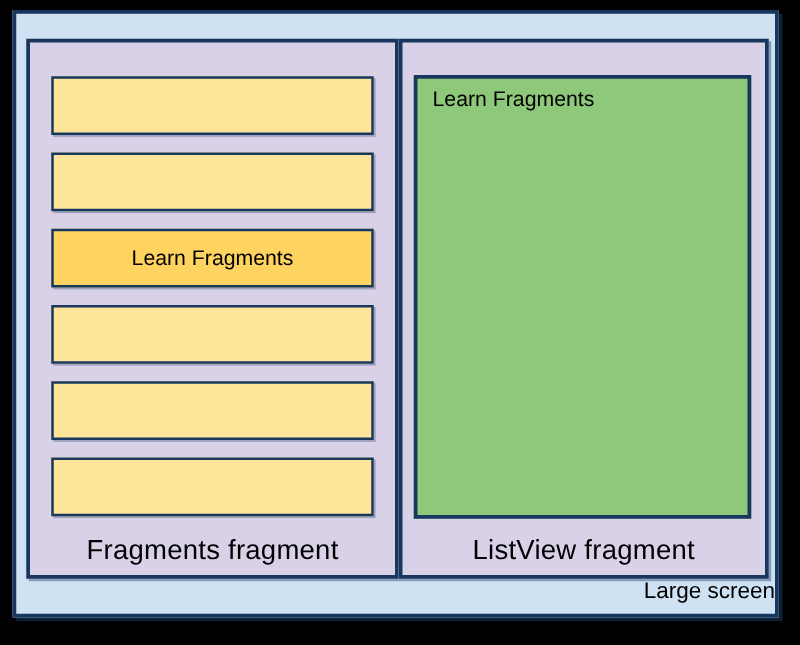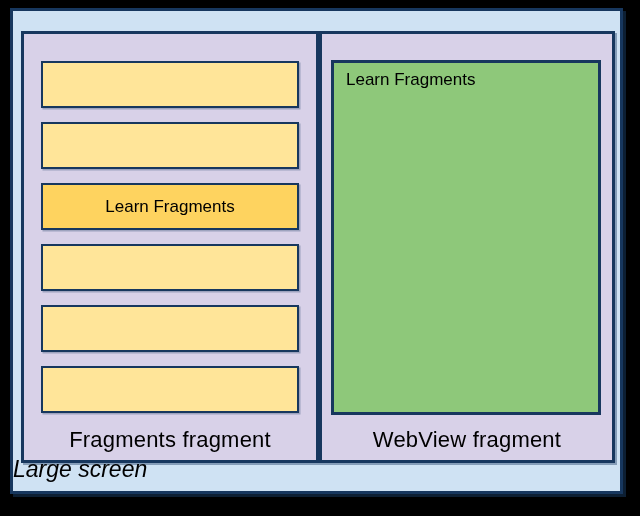--- a/index.html
+++ b/index.html
@@ -83,23 +83,22 @@
     background: var(--web-fill, #8EC87A);
     border: 3px solid var(--line, #17375E);
     padding: 7px 10px 0 12px;
     font-size: 17px;
   }
   #large-screen-label {
     position: absolute;
     left: 0;
     bottom: 8px;
     width: 100%;
-    text-align: left;
-    font-size: 23px;
-    font-style: italic;
+    text-align: right;
+    font-size: 18px;
   }
 </style>
 </head>
 <body style="--bg: #000000; --screen-fill: #CFE2F3; --panel-fill: #D8D1E8; --item-fill: #FFE599; --item-highlight: #FED35F; --web-fill: #8EC87A; --line: #17375E; --text: #000000;">
 
 <div id="large-screen">
 
   <div id="listview-panel" class="panel">
     <div id="list-items">
         <div class="list-item"></div>
@@ -109,17 +108,17 @@
         <div class="list-item"></div>
         <div class="list-item"></div>
       </div>
     <div class="panel-label">Fragments fragment</div>
   </div>
 
   <div id="webview-panel" class="panel">
     <div id="webview-content">
       <span>Learn Fragments</span>
     </div>
-    <div class="panel-label">WebView fragment</div>
+    <div class="panel-label">ListView fragment</div>
   </div>
 
   <div id="large-screen-label">Large screen</div>
 </div>
 
 </body></html>

